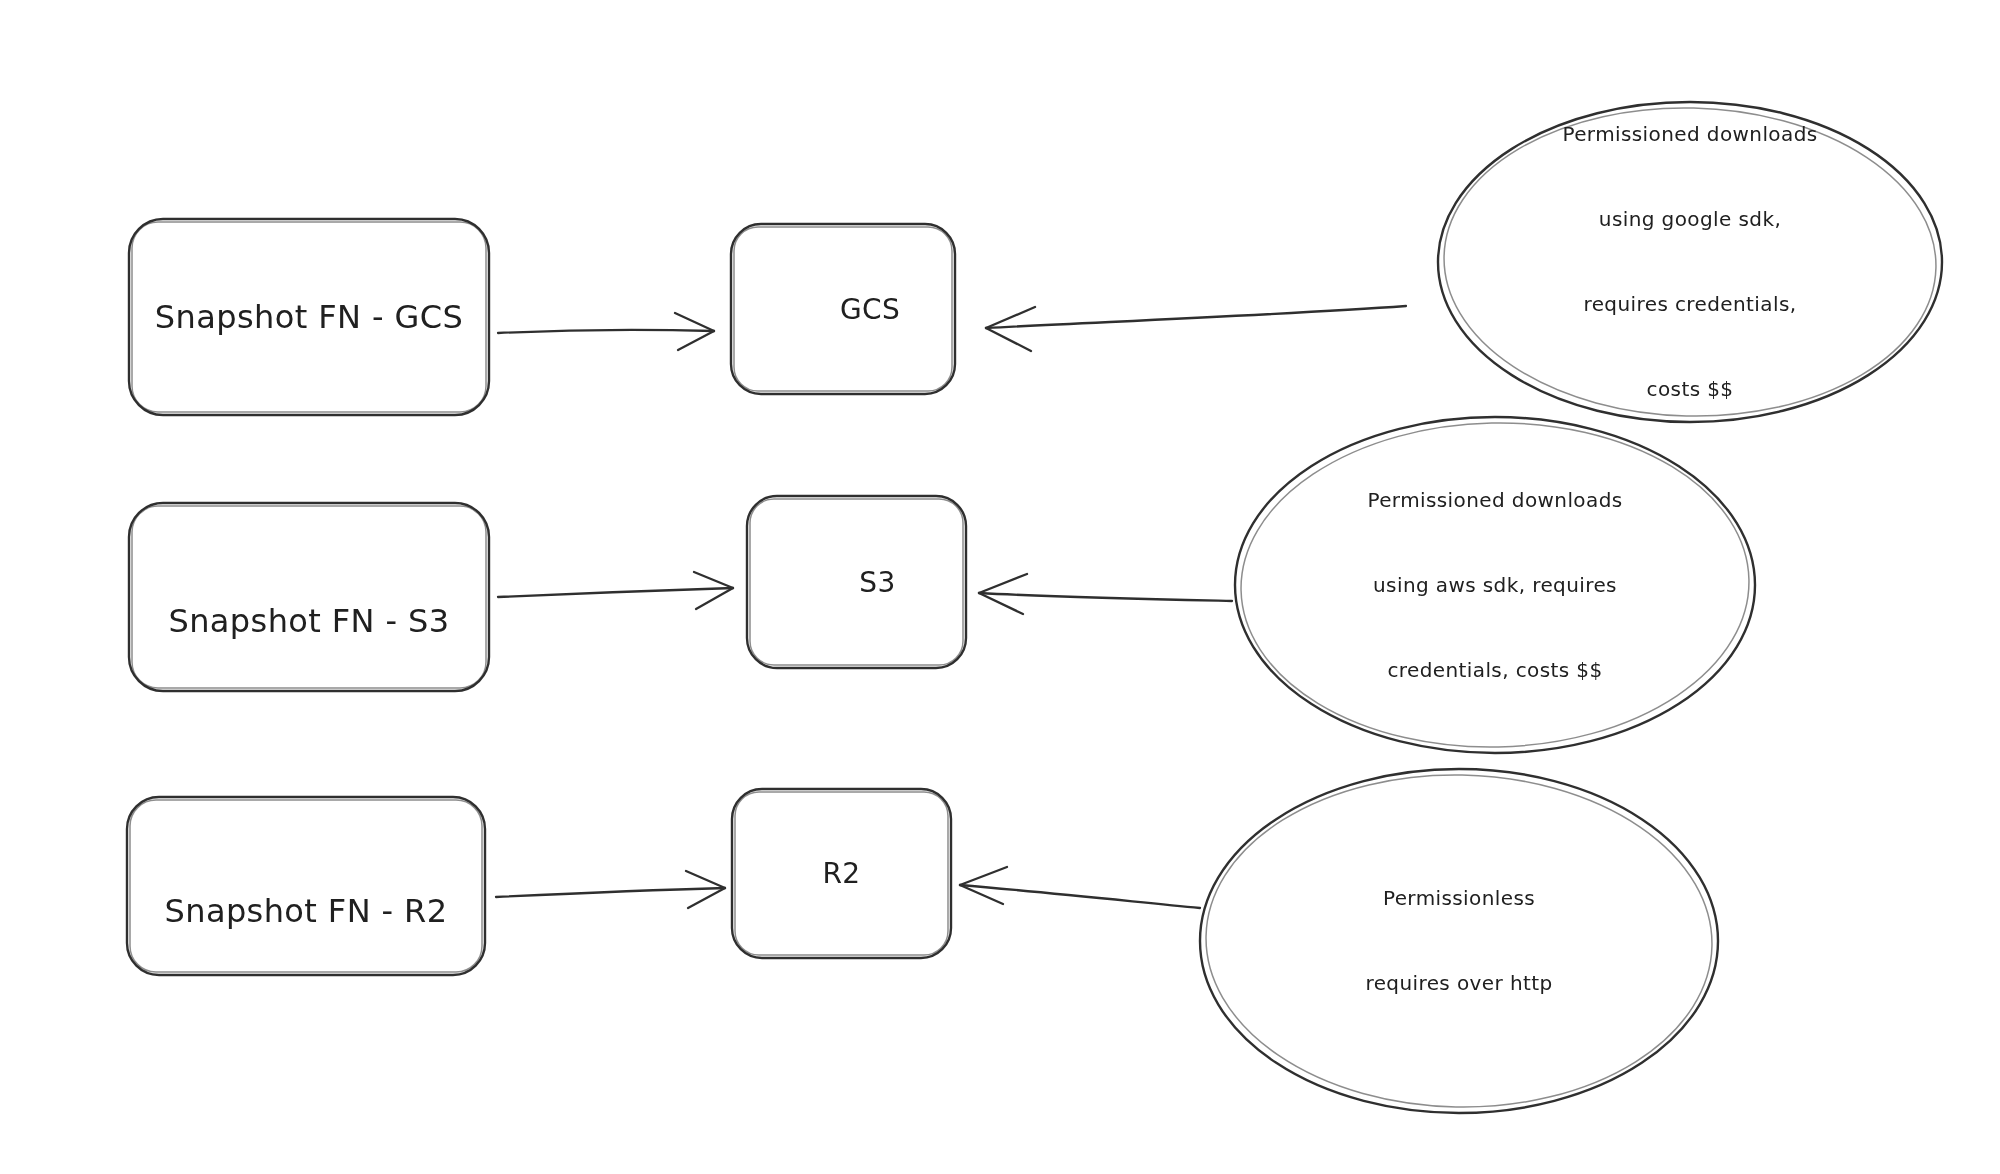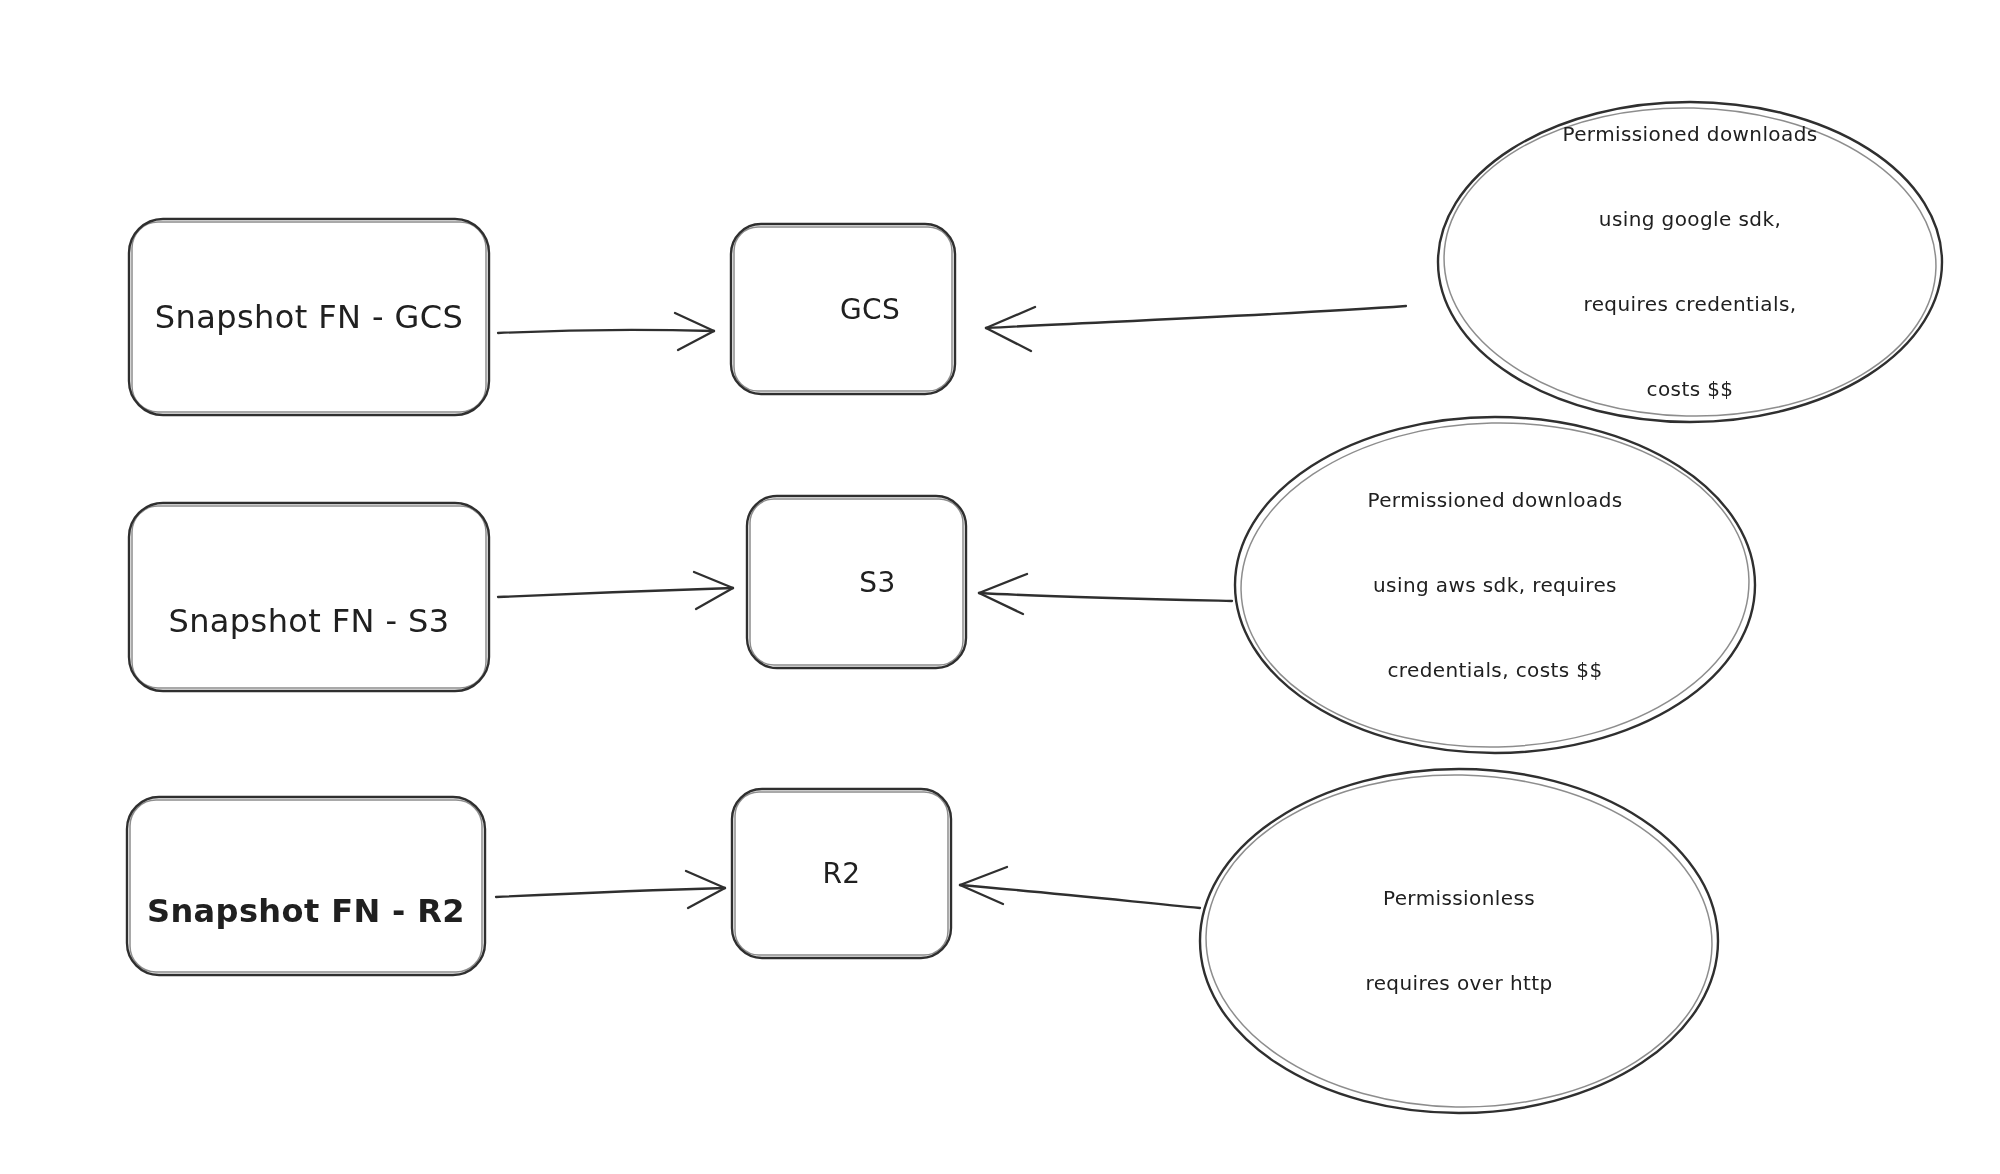--- a/index.html
+++ b/index.html
@@ -138,21 +138,21 @@
   <div class="label box-label" style="left:128px; top:502px; width:362px; height:190px;margin-top:24px;">Snapshot FN - S3</div>
 
   <div class="label small-box-label" style="left:747px; top:496px; width:207px; height:172px;margin-left:27px;">S3</div>
 
   <div class="label note-label" style="left:1255px; top:417px; width:480px; height:336px;">
     <div class="note-line">Permissioned downloads</div>
     <div class="note-line">using aws sdk, requires</div>
     <div class="note-line">credentials, costs $$</div>
   </div>
 
-  <div class="label box-label" style="left:127px; top:797px; width:358px; height:228px;font-weight:bold;">Snapshot FN - R2</div>
+  <div class="label box-label" style="left:127px; top:797px; width:358px; height:228px;">Snapshot FN - R2</div>
 
   <div class="label small-box-label" style="left:732px; top:789px; width:219px; height:169px;border-radius:25px;">R2</div>
 
   <div class="label note-label" style="left:1219px; top:769px; width:480px; height:344px;">
     <div class="note-line">Permissionless</div>
     <div class="note-line">requires over http</div>
   </div>
 
 </div>
 

